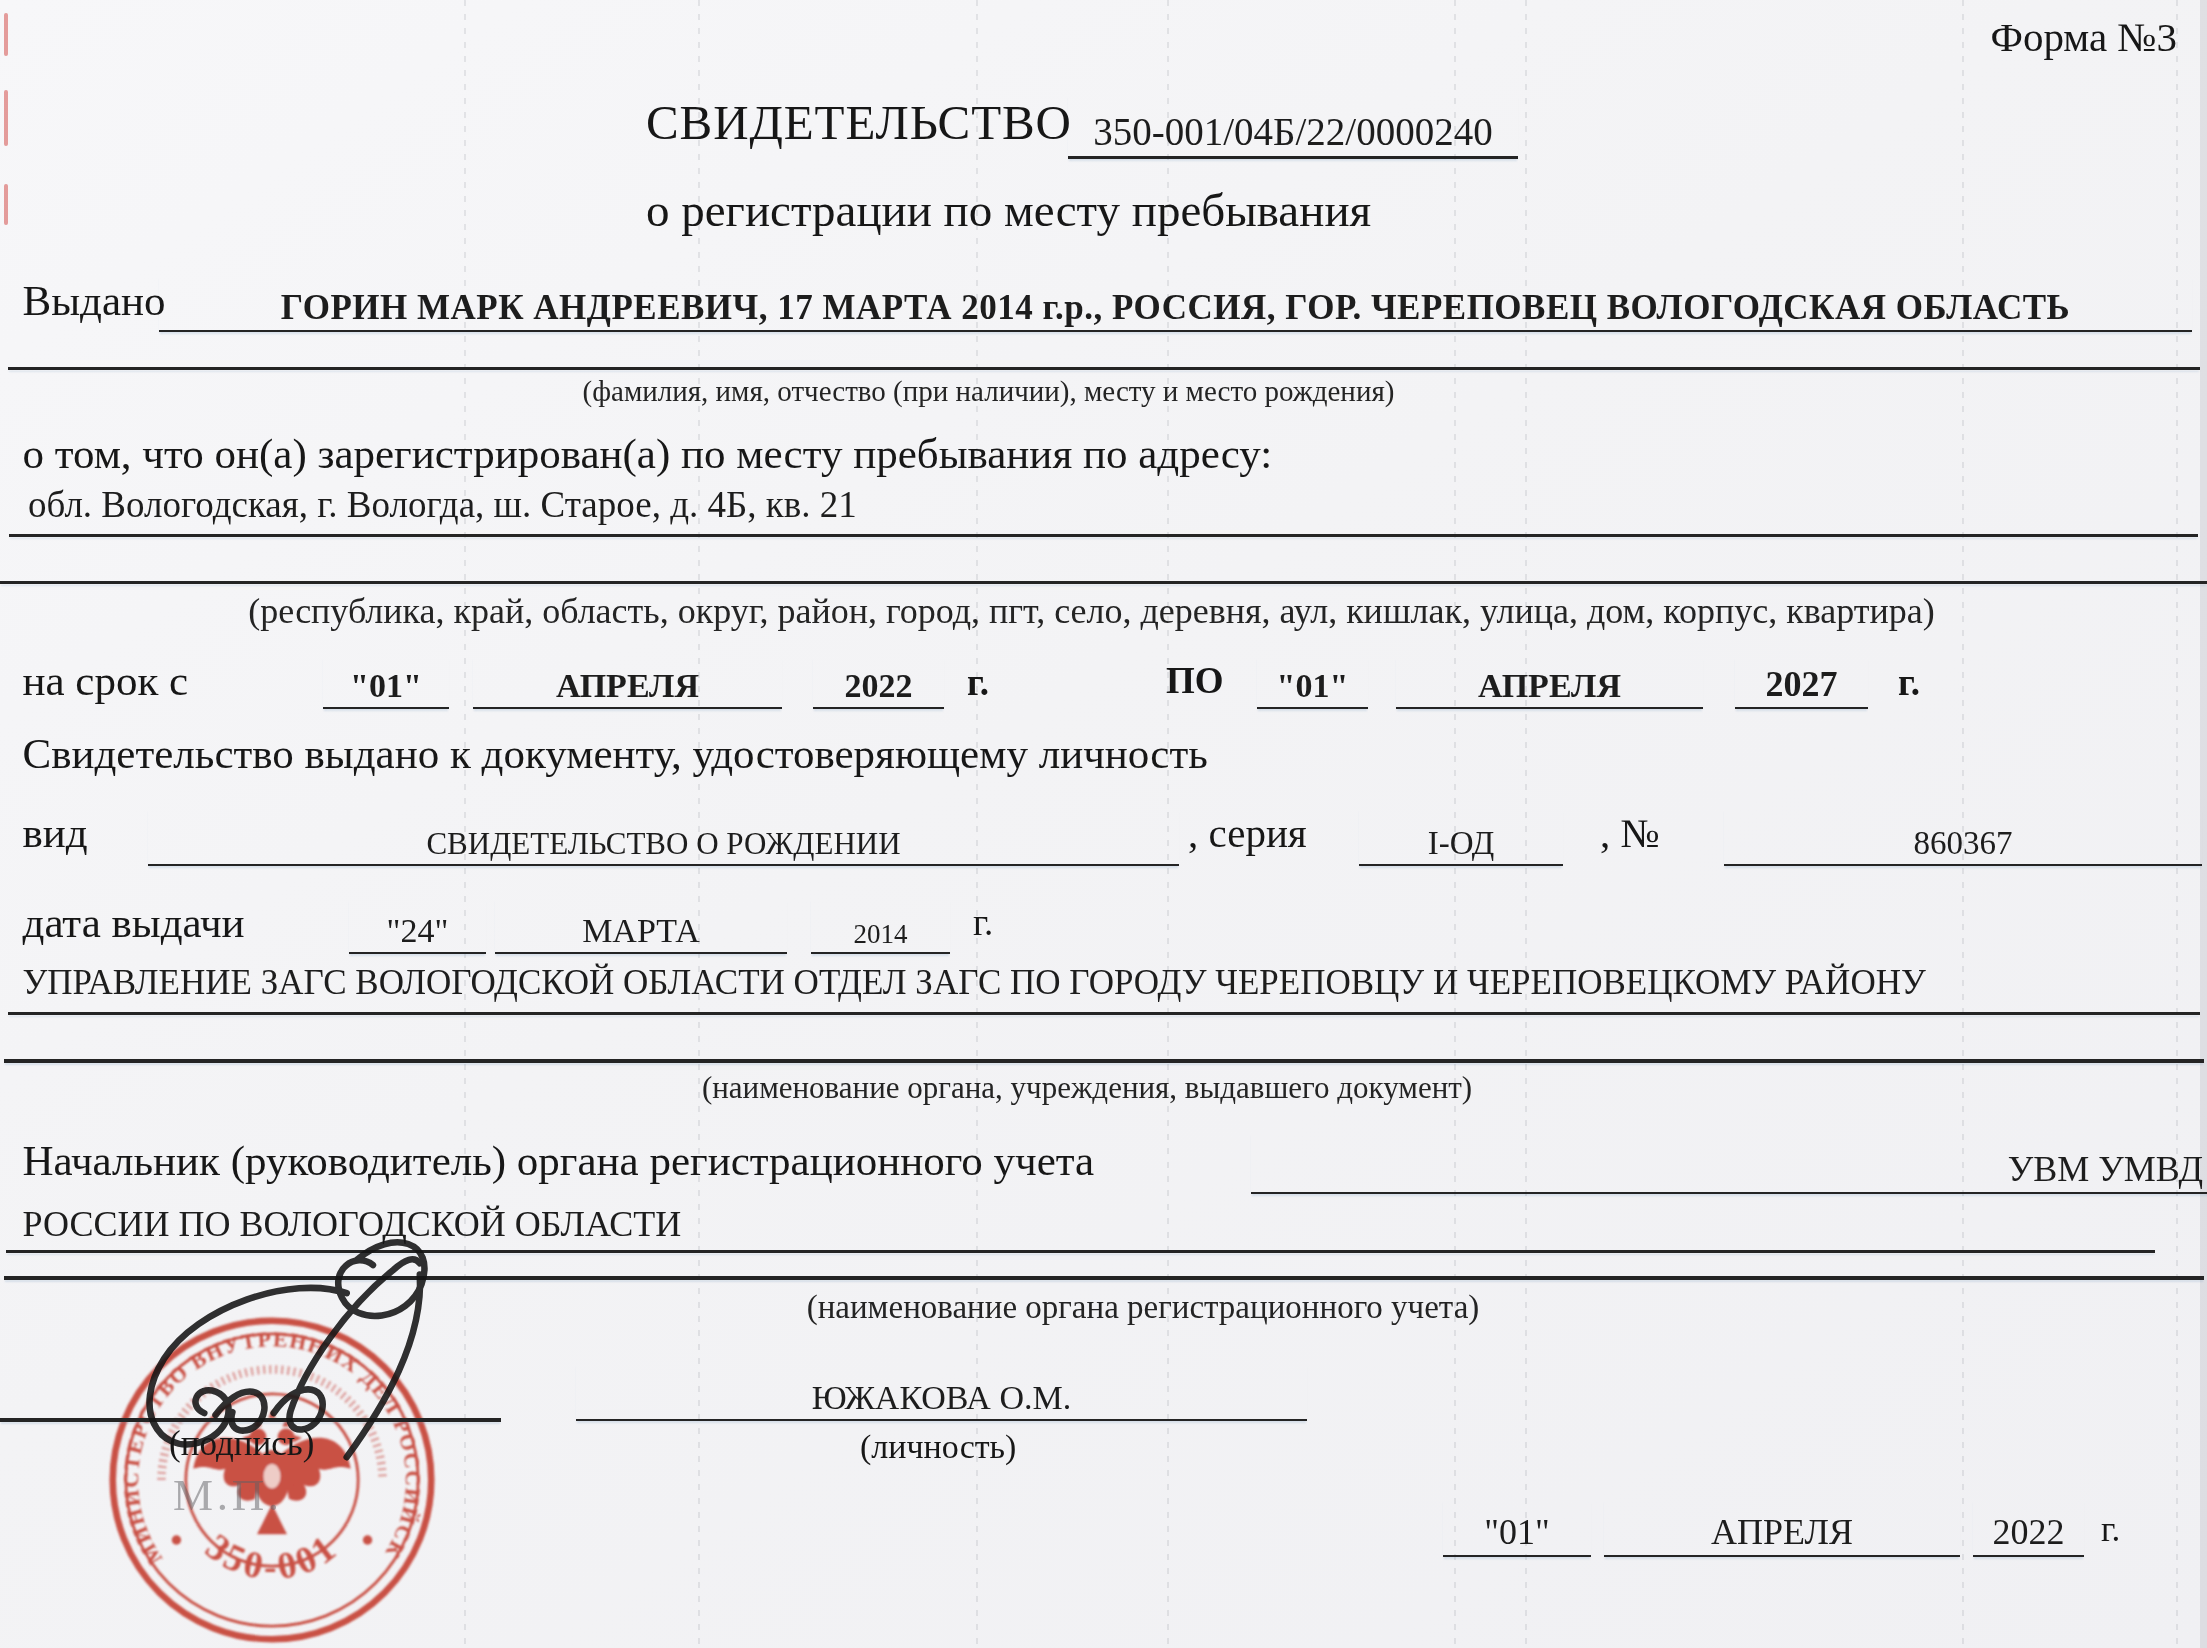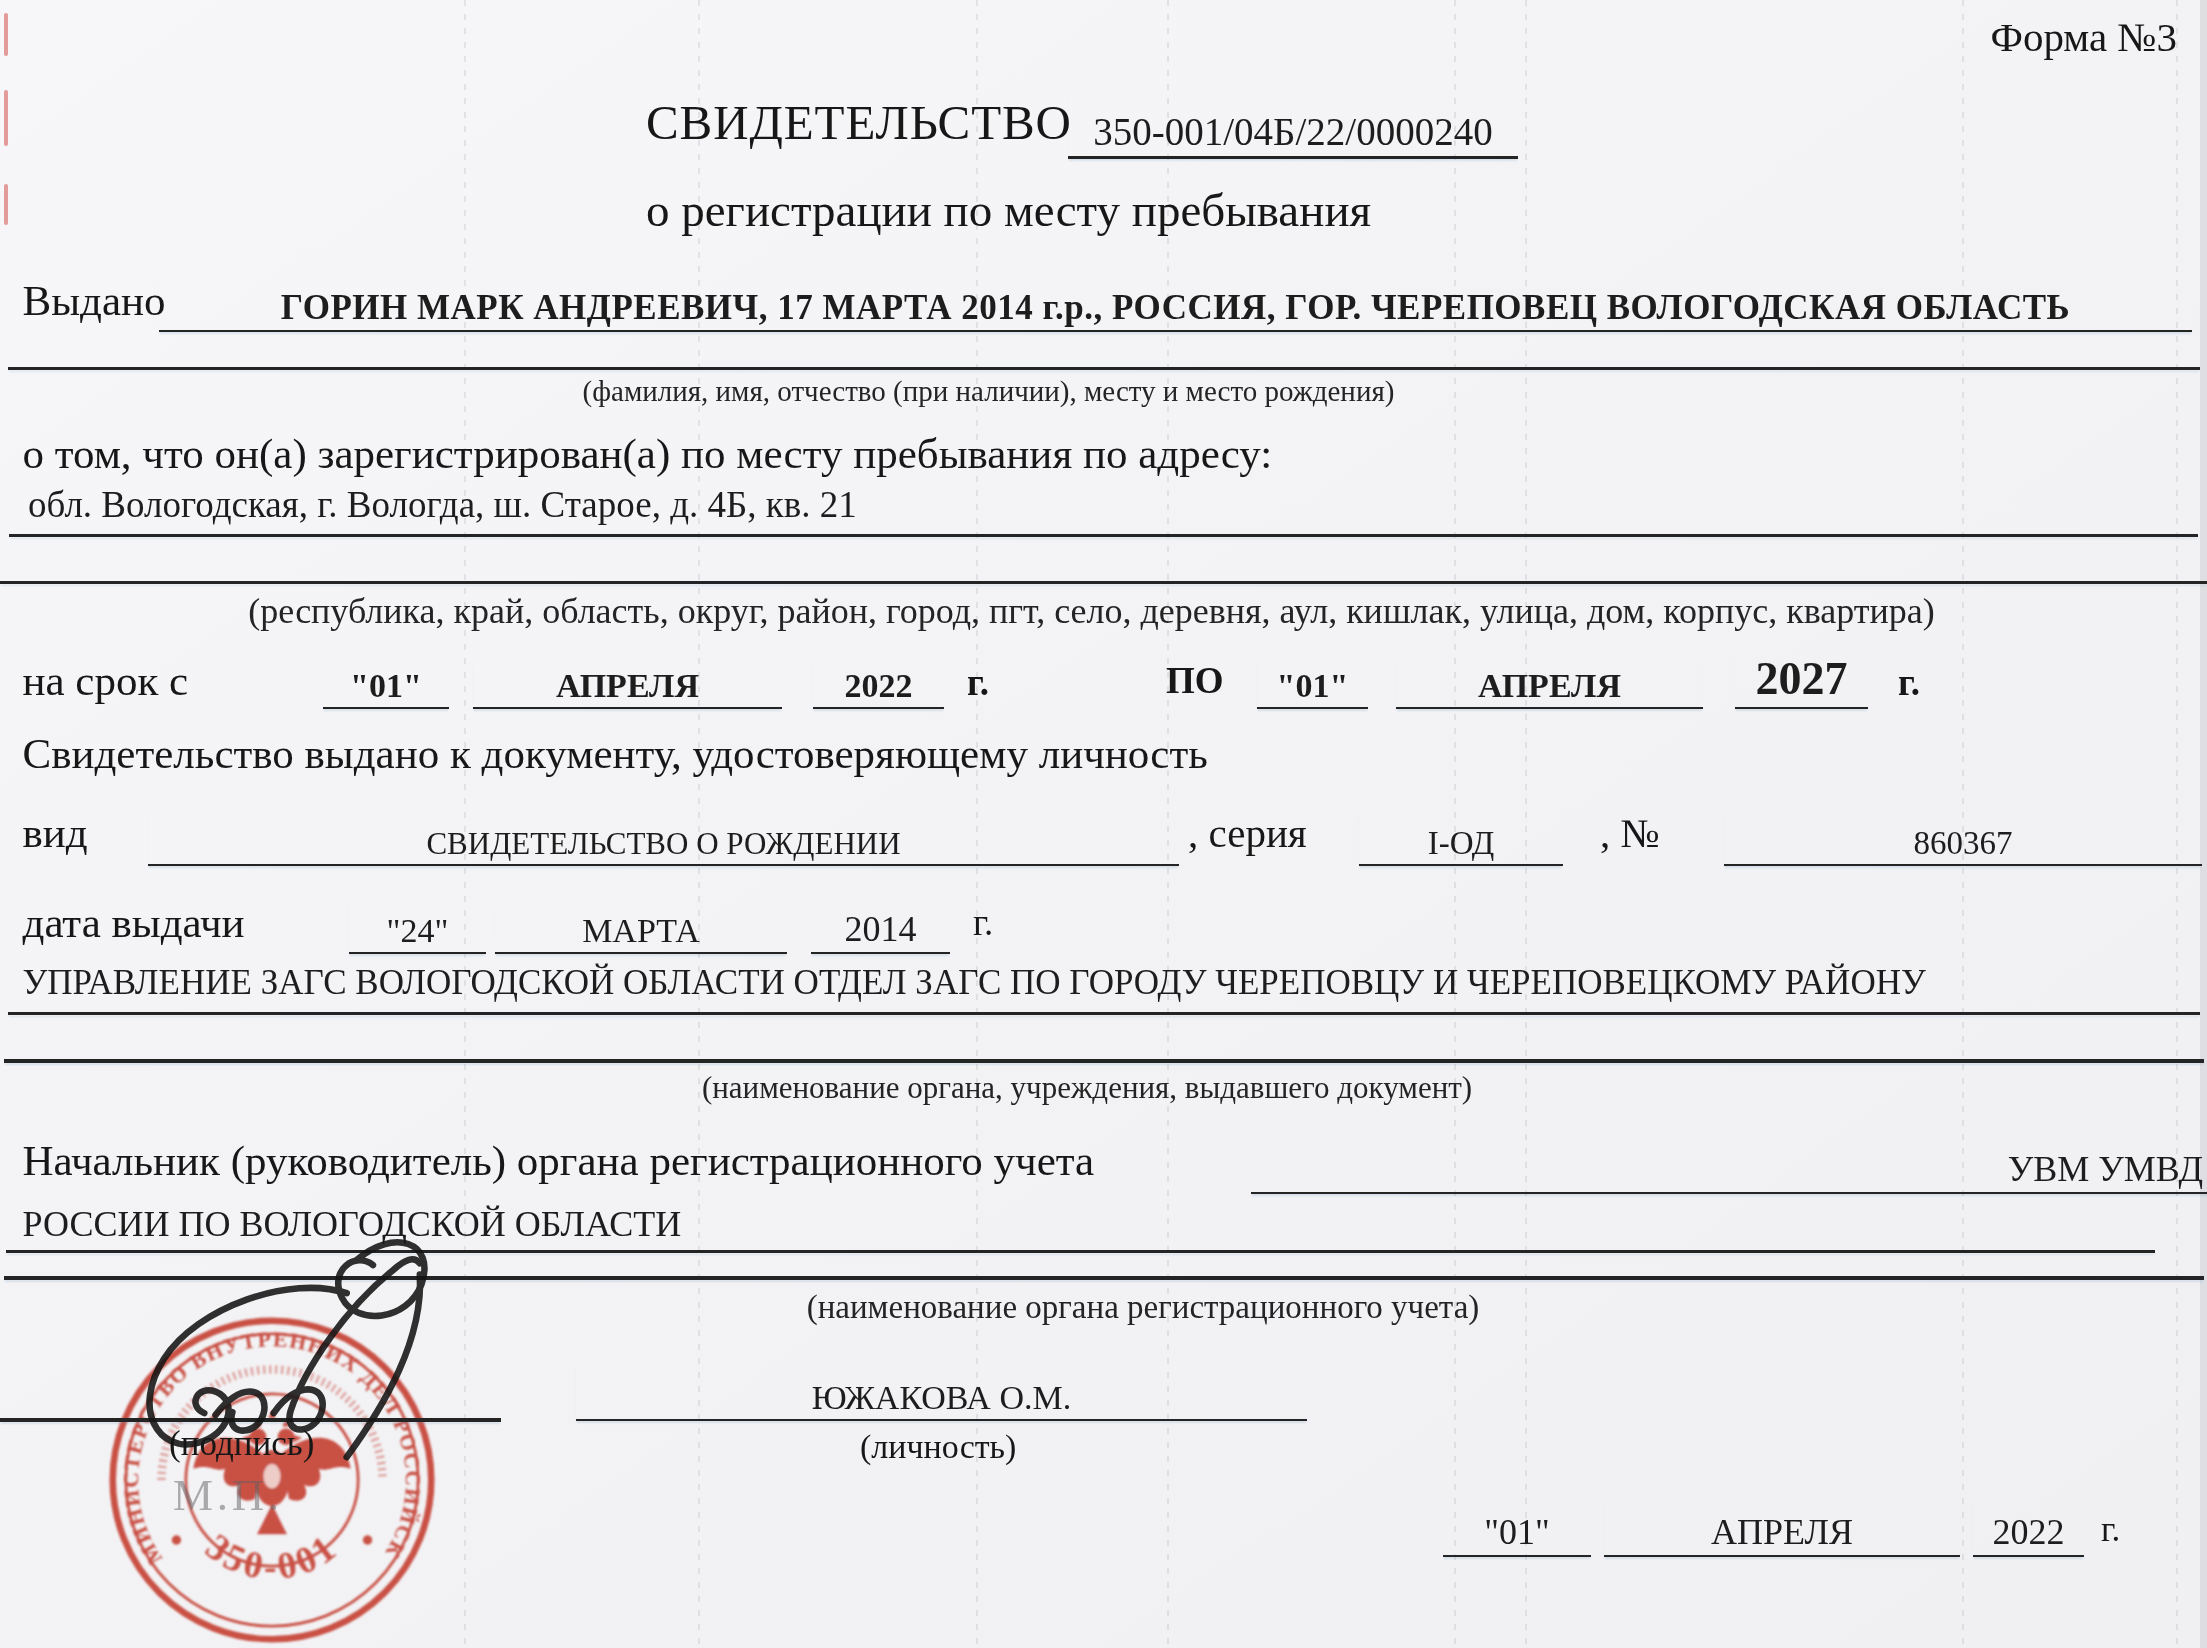--- a/index.html
+++ b/index.html
@@ -79,21 +79,21 @@
   </div>
   <div class="lbl bold" style="top:661px;left:967px;font-size:37px;">г.</div>
   <div class="lbl bold" style="top:659px;left:1166px;font-size:37px;">ПО</div>
   <div class="field" style="left:1257px;top:656px;width:111px;height:49px;">
     <span class="val bold" style="font-size:34px;">"01"</span>
   </div>
   <div class="field" style="left:1396px;top:656px;width:307px;height:49px;">
     <span class="val bold" style="font-size:34px;">АПРЕЛЯ</span>
   </div>
   <div class="field" style="left:1735px;top:656px;width:133px;height:49px;">
-    <span class="val bold" style="font-size:46px;">2027</span>
+    <span class="val bold" style="font-size:36px;">2027</span>
   </div>
   <div class="lbl bold" style="top:661px;left:1898px;font-size:37px;">г.</div>
 
   <div class="lbl" style="top:729px;left:22.5px;font-size:43px;">Свидетельство выдано к документу, удостоверяющему личность</div>
 
   <div class="lbl" style="top:808px;left:22.5px;font-size:43px;">вид</div>
   <div class="field" style="left:148px;top:808px;width:1031px;height:54px;">
     <span class="val" style="font-size:31px;">СВИДЕТЕЛЬСТВО О РОЖДЕНИИ</span>
   </div>
   <div class="lbl" style="top:809px;left:1188px;font-size:41px;">, серия</div>
@@ -106,21 +106,21 @@
   </div>
 
   <div class="lbl" style="top:898px;left:22.5px;font-size:43px;">дата выдачи</div>
   <div class="field" style="left:349px;top:898px;width:137px;height:52px;">
     <span class="val" style="font-size:34px;">"24"</span>
   </div>
   <div class="field" style="left:495px;top:898px;width:292px;height:52px;">
     <span class="val" style="font-size:34px;">МАРТА</span>
   </div>
   <div class="field" style="left:811px;top:898px;width:139px;height:52px;">
-    <span class="val" style="font-size:36px;">2014</span>
+    <span class="val" style="font-size:27px;">2014</span>
   </div>
   <div class="lbl" style="top:901px;left:973px;font-size:37px;">г.</div>
 
   <div class="lbl val" style="top:963px;left:22.5px;font-size:35px;">УПРАВЛЕНИЕ ЗАГС ВОЛОГОДСКОЙ ОБЛАСТИ ОТДЕЛ ЗАГС ПО ГОРОДУ ЧЕРЕПОВЦУ И ЧЕРЕПОВЕЦКОМУ РАЙОНУ</div>
   <div class="line" style="left:7.5px;top:1012px;width:2192px;"></div>
   <div class="line" style="left:3.7px;top:1059px;width:2200px;height:3.7px;"></div>
   <div class="cap" style="left:403px;top:1070px;width:1368px;font-size:31px;">(наименование органа, учреждения, выдавшего документ)</div>
 
   <div class="lbl" style="top:1136px;left:22.5px;font-size:43px;">Начальник (руководитель) органа регистрационного учета</div>
   <div class="field right" style="left:1251px;top:1132px;width:952px;height:58px;">

